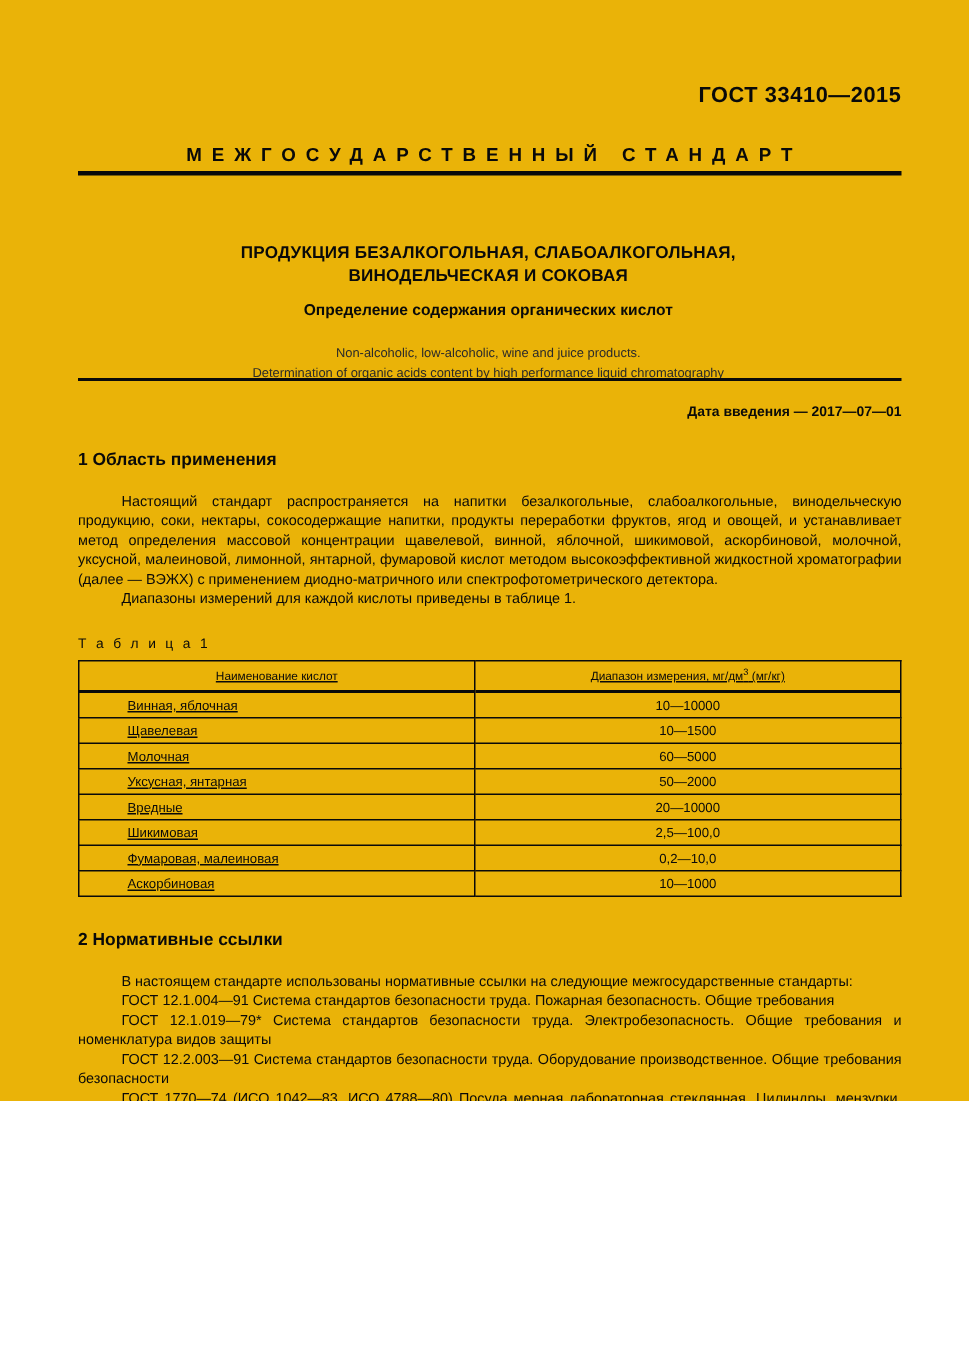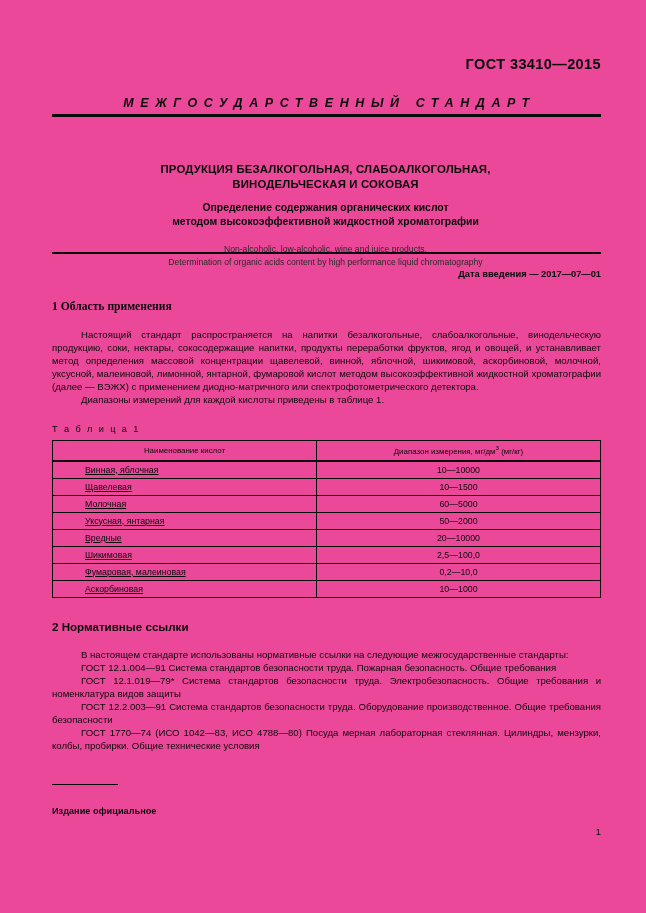--- a/index.html
+++ b/index.html
@@ -3,22 +3,22 @@
 <meta charset="utf-8">
 <style>
   html, body {
     margin: 0;
     padding: 0;
     background: #ffffff;
   }
   .page {
     position: relative;
     width: 646px;
-    height: 913px;
-    background: #ec4899;
+    height: 734px;
+    background: #eab308;
     font-family: "Liberation Sans", sans-serif;
     color: #0a0a0a;
     box-sizing: border-box;
     overflow: hidden;
   }
 
   
   .gost-number {
     position: absolute;
     top: 56px;
@@ -36,21 +36,20 @@
     left: 52px;
     right: 45px;
   }
   .banner-text {
     font-size: 12.5px;
     font-weight: bold;
     letter-spacing: 6.6px;
     text-align: center;
     white-space: nowrap;
     padding-left: 6px;
-    font-style: italic;
   }
   .banner-rule {
     margin-top: 4px;
     height: 3px;
     background: #0a0a0a;
   }
 
   
   .title-block {
     position: absolute;
@@ -106,21 +105,21 @@
     top: 300px;
     left: 52px;
     width: 549px;
   }
   h2.section {
     font-size: 11.6px;
     font-weight: bold;
     margin: 0;
     padding: 0;
   }
-  .sec1 { padding-left: 33px; font-family: Liberation Serif, serif; }
+  .sec1 { padding-left: 33px; }
   .sec2 { padding-left: 33px; }
 
   p.para {
     font-size: 9.6px;
     line-height: 13.1px;
     margin: 0;
     text-align: justify;
     text-justify: inter-word;
     hyphens: manual;
   }
@@ -147,20 +146,21 @@
     padding: 0;
     height: 16px;
     vertical-align: middle;
     font-weight: normal;
   }
   table.acids thead th {
     text-align: center;
     font-size: 7.9px;
     height: 19px;
     border-bottom-width: 2px;
+    text-decoration: underline;
   }
   table.acids tbody td.name {
     text-align: left;
     padding-left: 32px;
     text-decoration: underline;
   }
   table.acids tbody td.range {
     text-align: center;
   }
   table.acids .col-name { width: 264px; }
@@ -220,21 +220,20 @@
     <div class="banner-rule"></div>
   </div>
 
   <div class="title-block">
     <div class="title-main">
       <div>ПРОДУКЦИЯ БЕЗАЛКОГОЛЬНАЯ, СЛАБОАЛКОГОЛЬНАЯ,</div>
       <div>ВИНОДЕЛЬЧЕСКАЯ И СОКОВАЯ</div>
     </div>
     <div class="title-sub">
       <div>Определение содержания органических кислот</div>
-      <div>методом высокоэффективной жидкостной хроматографии</div>
     </div>
     <div class="title-en">
       <div>Non-alcoholic, low-alcoholic, wine and juice products.</div>
       <div>Determination of organic acids content by high performance liquid chromatography</div>
     </div>
   </div>
 
   <div class="head-rule"></div>
 
   <div class="intro-date">Дата введения — 2017—07—01</div>

